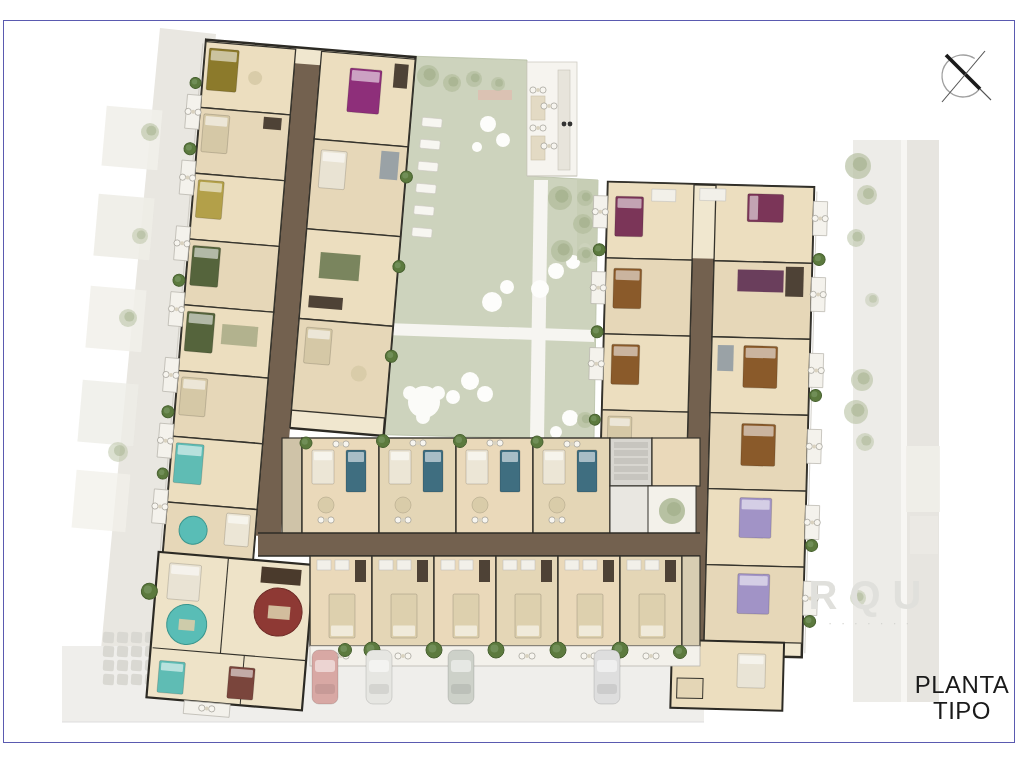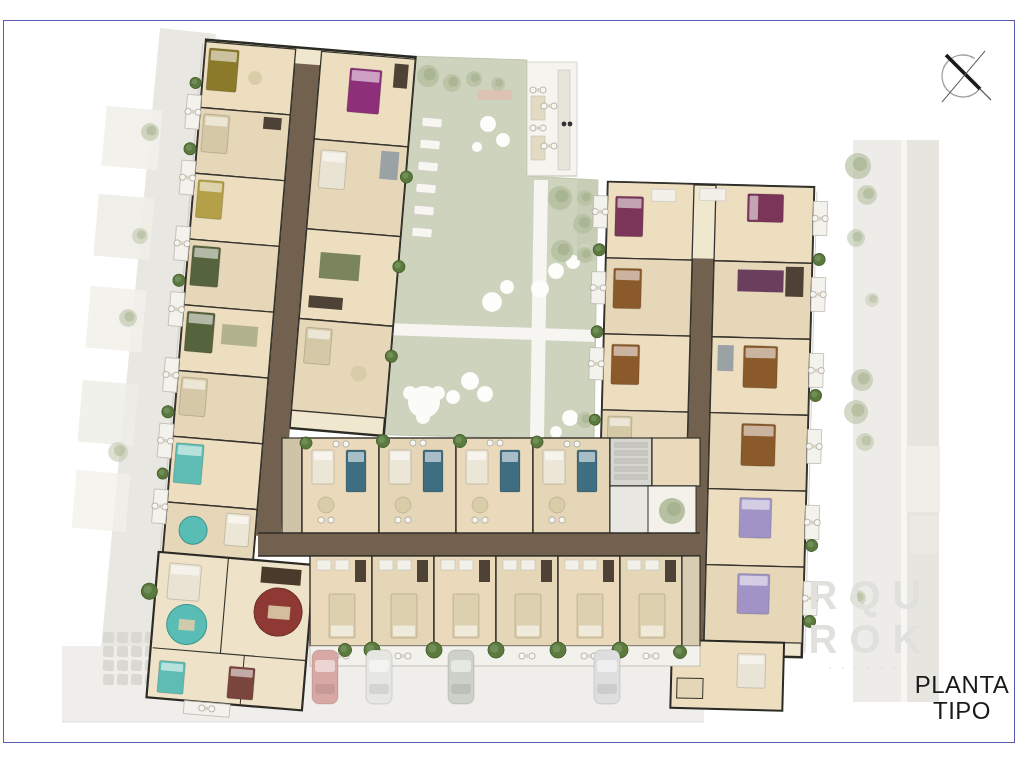--- a/index.html
+++ b/index.html
@@ -539,21 +539,20 @@
 
   <svg class="compass" viewBox="0 0 70 70">
     <circle cx="33" cy="34" r="21" fill="none" stroke="#a0a0a0" stroke-width="1.3" stroke-dasharray="96 36" transform="rotate(40 33 34)"></circle>
     <line x1="16" y1="13" x2="50" y2="47" stroke="#1b1b1b" stroke-width="3.8"></line>
     <line x1="50" y1="47" x2="61" y2="58" stroke="#555555" stroke-width="1.1"></line>
     <line x1="55" y1="9" x2="12" y2="60" stroke="#555555" stroke-width="1.1"></line>
   </svg>
 
   <div class="watermark">
     <div class="wline">RQU</div>
-    <div class="wline">ROK</div>
     <div class="wdots">· · · · · · ·</div>
   </div>
 
   <div class="plan-title">
     <div>PLANTA</div>
     <div>TIPO</div>
   </div>
 </div>
 
 </body></html>

